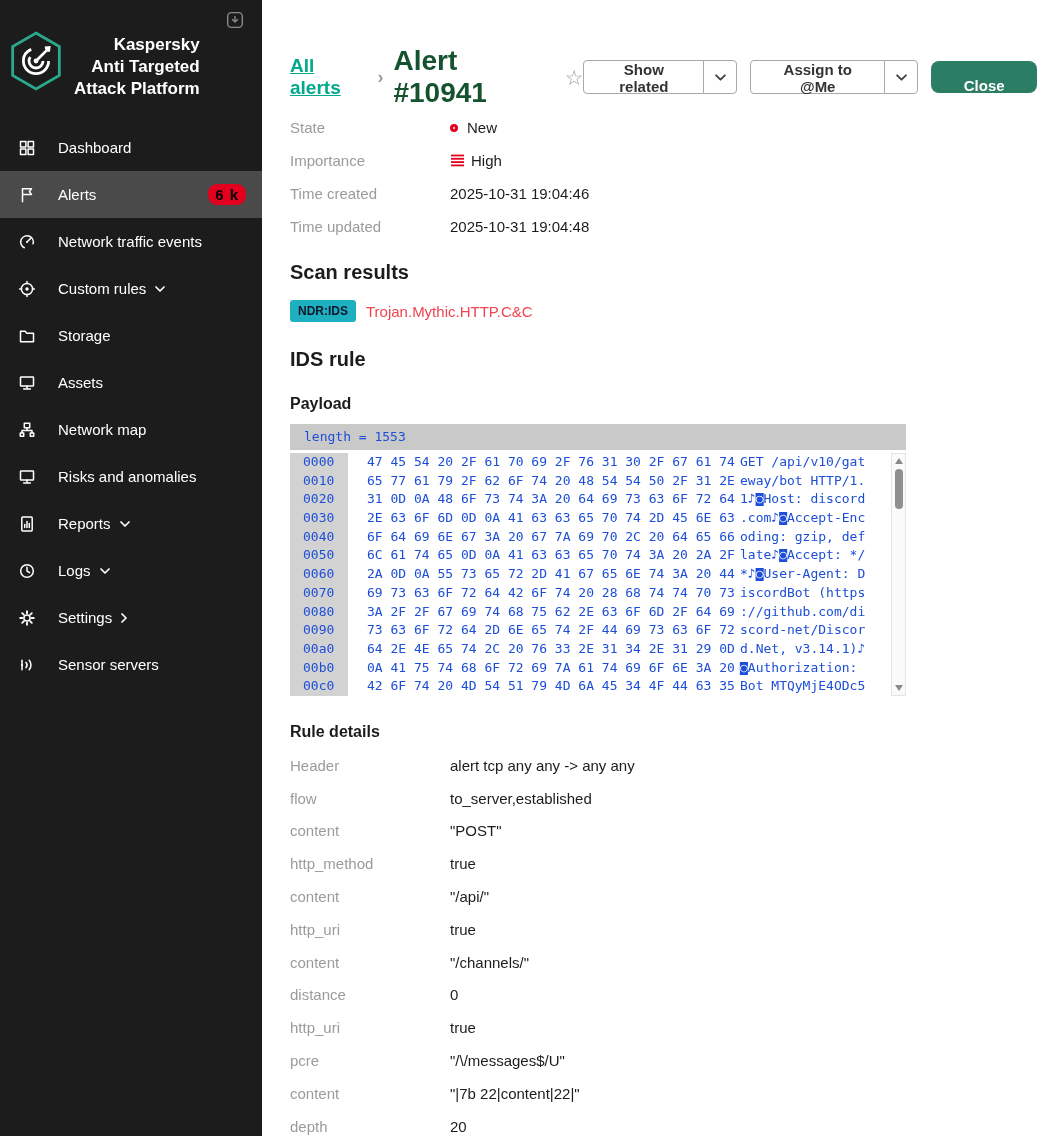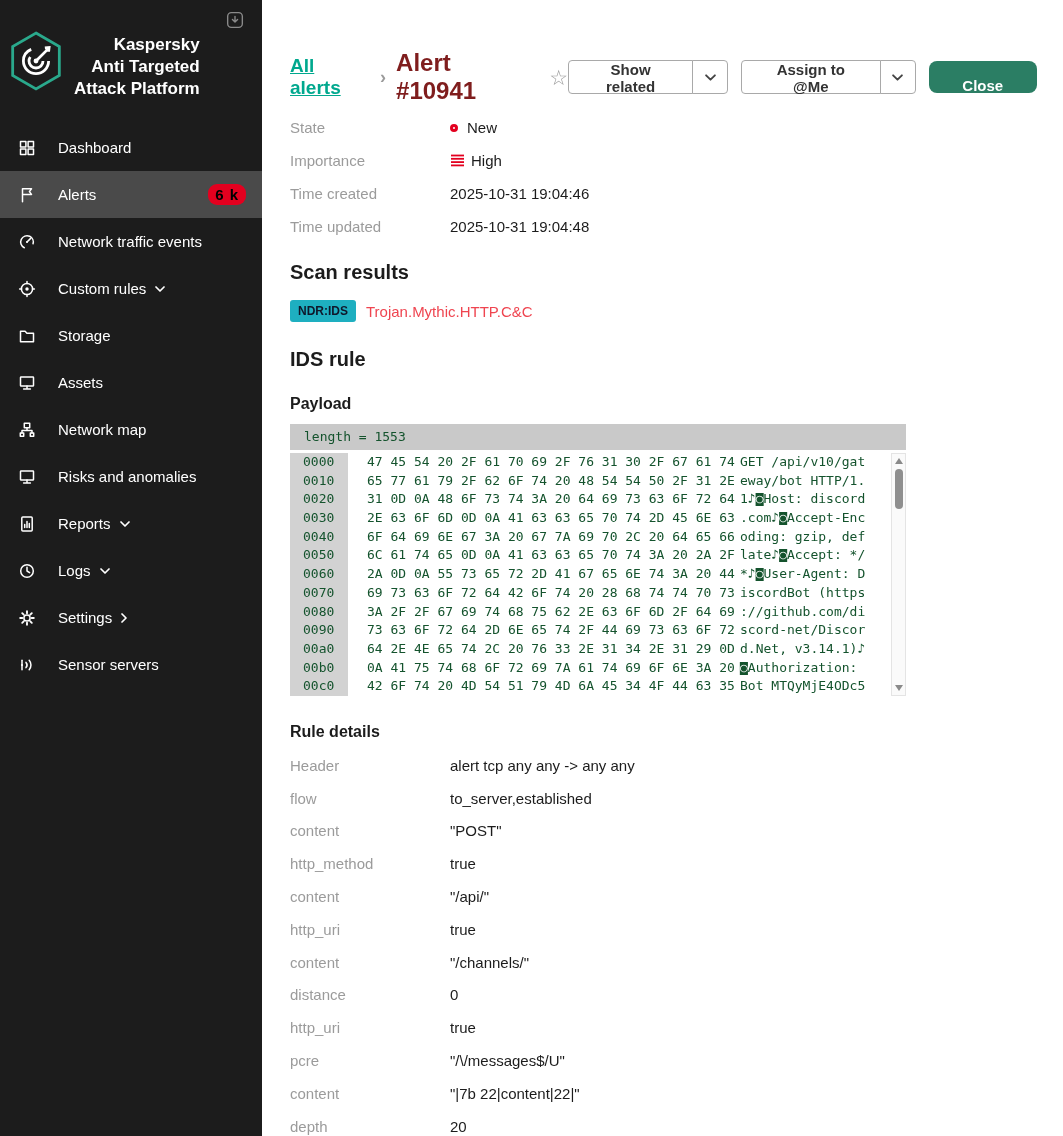--- a/index.html
+++ b/index.html
@@ -22,21 +22,21 @@
   .nav-chev { margin-left:9px; display:inline-flex; }
   .nav-badge { margin-left:auto; background:#e3001f; color:#000000; font-size:15px;
     font-weight:700; padding:2px 7px; border-radius:9px; letter-spacing:1px; }
 
   
   .main { flex:1; padding:10px 26px 0 28px; background:#fff;margin-top:45px; }
   .topbar { display:flex; align-items:center; height:44px; }
   .crumb-link { color:#00a88e; font-size:19px; font-weight:700;
     text-decoration:underline; cursor:pointer; }
   .crumb-sep { color:#9b9b9b; font-size:18px; font-weight:700; margin:0 10px; }
-  .page-title { font-size:24px; font-weight:700; color:#7f1d1d; }
+  .page-title { font-size:28px; font-weight:700; color:#14532d; }
   .star { color:#9b9b9b; font-size:21px; margin-left:12px; cursor:pointer; line-height:1; }
   .actions { margin-left:auto; display:flex; align-items:center; gap:13px; }
   .split { display:flex; }
   .btn { height:34px; background:#fff; border:1px solid #a9a9a9; font-size:15px;
     font-weight:600; color:#333; cursor:pointer; font-family:inherit; }
   .btn-main { padding:0 15px; border-radius:4px 0 0 4px; }
   .btn-caret { width:36px; border-radius:0 4px 4px 0; margin-left:-1px;
     display:flex; align-items:center; justify-content:center; }
   .btn-solid { height:24px; padding:16px 16px; background:#2b7e64; color:#fff;
     border:none; border-radius:8px; font-size:15px; font-weight:600;
@@ -53,21 +53,21 @@
   h2.sec { font-size:20px; font-weight:700; margin-top:18px; }
   .scan-row { display:flex; align-items:center; margin-top:16px; }
   .scan-badge { background:#1eafc0; color:#0f172a; font-size:12px; font-weight:700;
     padding:4px 8px; border-radius:3px; }
   .threat-link { margin-left:10px; color:#ef4550; font-size:15px; cursor:pointer; }
   h2.ids { margin-top:26px; }
   h3.sub { font-size:16px; font-weight:700; margin-top:24px; }
 
   
   .payload { position:relative; width:616px; margin-top:11px;
-    font-family:"DejaVu Sans Mono","DejaVu Sans",monospace; font-size:13px; color:#14532d; }
+    font-family:"DejaVu Sans Mono","DejaVu Sans",monospace; font-size:13px; color:#1d4ed8; }
   .payload-head { height:26px; line-height:26px; background:#c9c9c9; padding-left:14px; }
   .payload-body { position:relative; margin-top:3px; }
   .hx-row { display:flex; height:18.7px; line-height:18.7px; }
   .hx-off { width:58px; background:#d2d2d2; padding-left:13px; flex:0 0 auto; }
   .hx-hex { padding-left:19px; width:392px; white-space:pre; flex:0 0 auto; }
   .hx-ascii { white-space:pre; }
   .vscroll { position:absolute; top:0; right:0; width:15px; height:100%;
     background:#fafafa; border:1px solid #e4e4e4; }
   .vs-up, .vs-down { position:absolute; left:0; width:100%; height:12px;
     display:flex; align-items:center; justify-content:center; cursor:pointer; }

